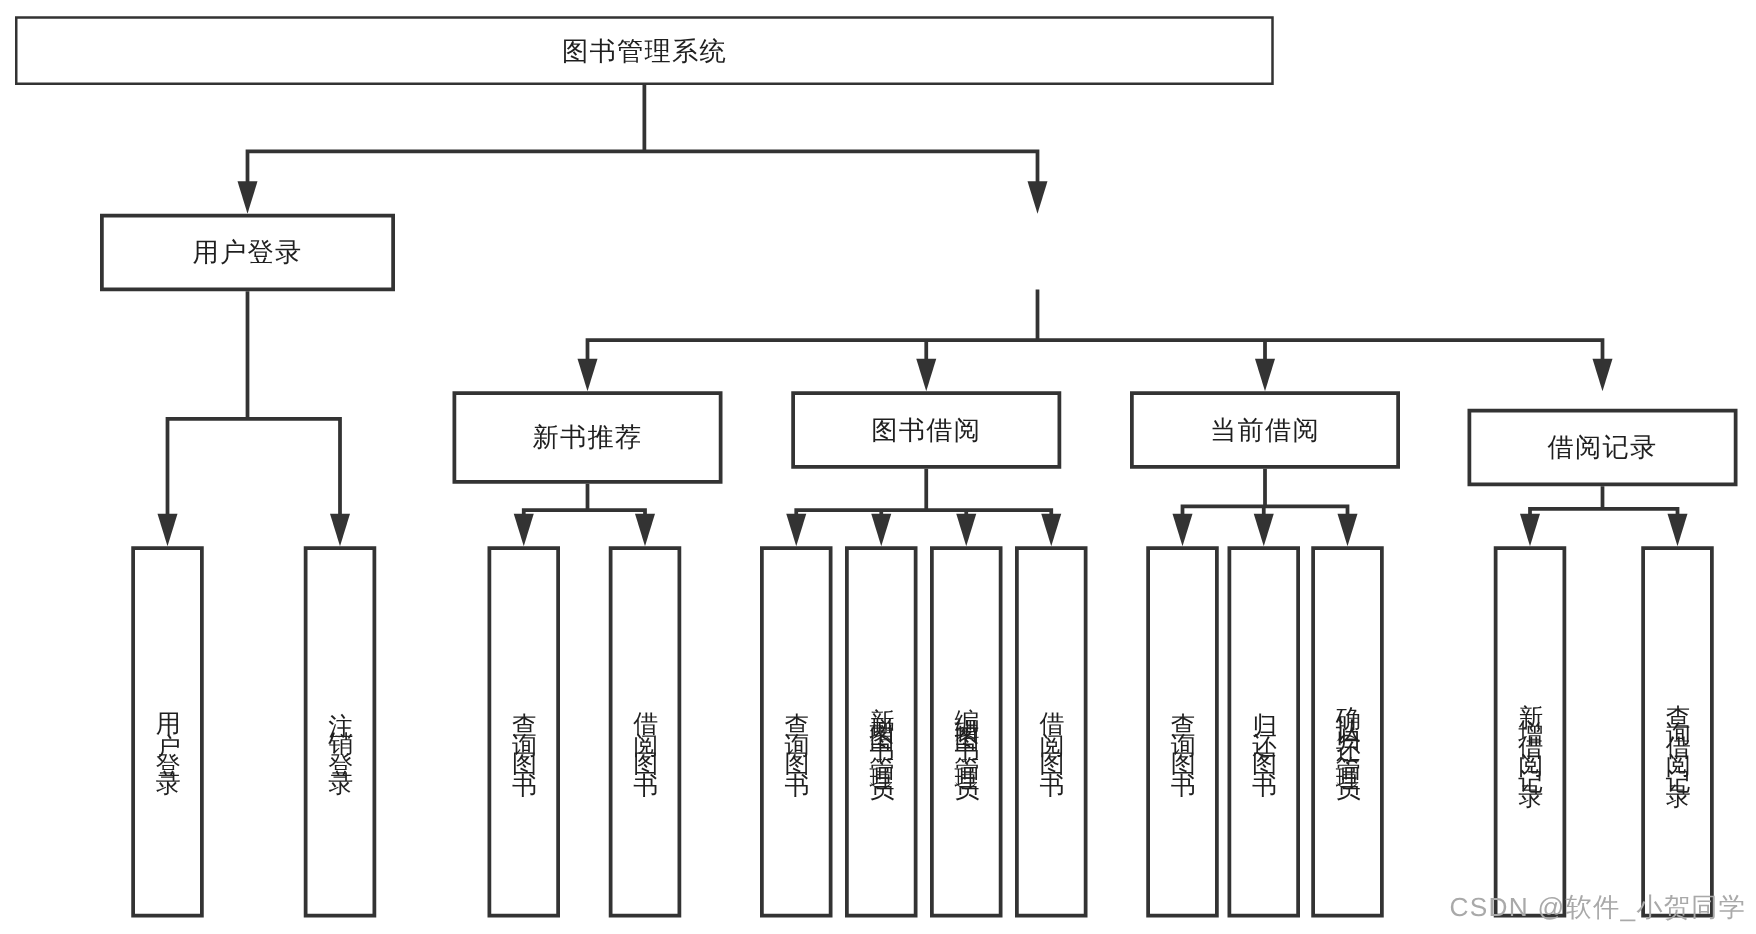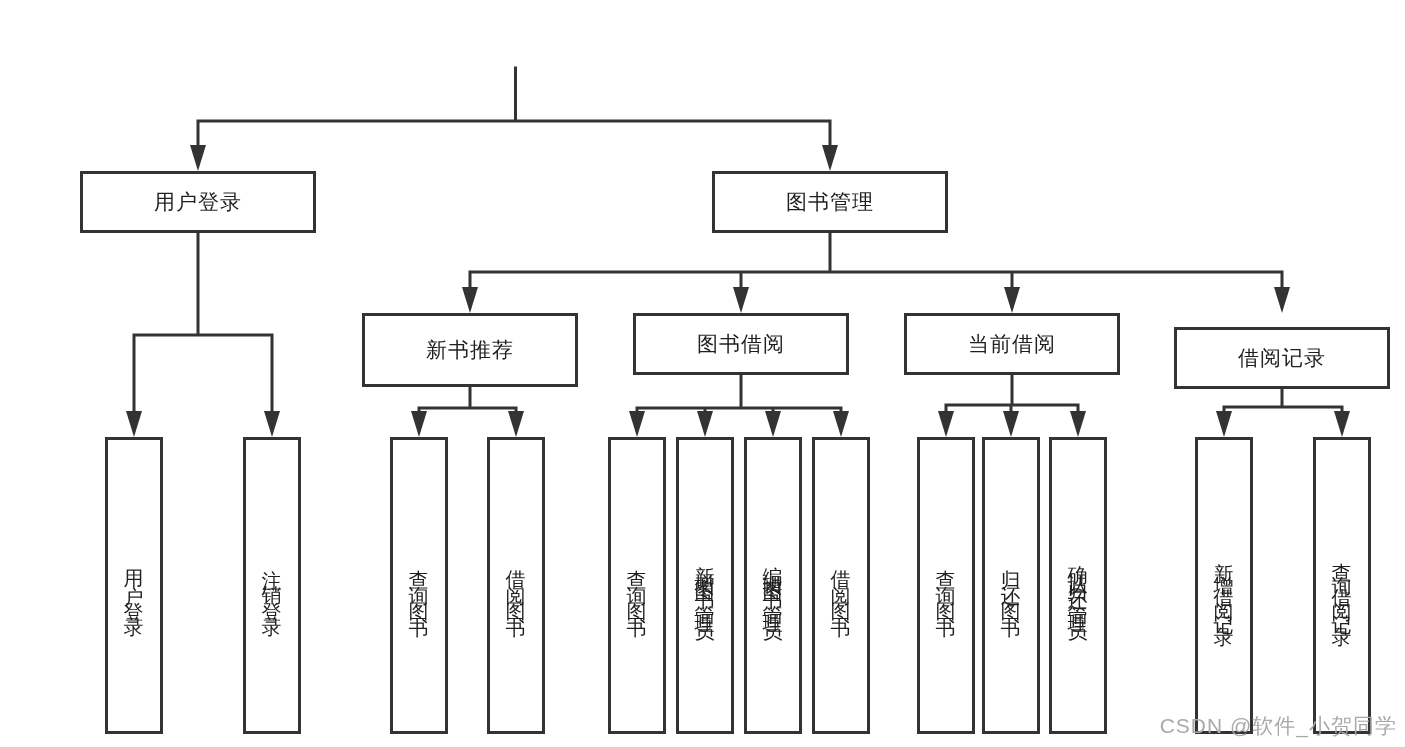--- a/index.html
+++ b/index.html
@@ -106,23 +106,23 @@
       <polygon points="765,411 781,411 773,437"></polygon>
       <polygon points="833,411 849,411 841,437"></polygon>
       <polygon points="938,411 954,411 946,437"></polygon>
       <polygon points="1003,411 1019,411 1011,437"></polygon>
       <polygon points="1070,411 1086,411 1078,437"></polygon>
       <polygon points="1216,411 1232,411 1224,437"></polygon>
       <polygon points="1334,411 1350,411 1342,437"></polygon>
     </g>
   </svg>
 
+  <div class="box root" style="left:12px;top:13px;width:1007px;height:55px">图书管理系统</div>
 
   <div class="box" style="left:80px;top:171px;width:236px;height:62px">用户登录</div>
-  <div class="box" style="left:712px;top:171px;width:236px;height:62px">图书管理</div>
 
   <div class="box" style="left:362px;top:313px;width:216px;height:74px">新书推荐</div>
   <div class="box" style="left:633px;top:313px;width:216px;height:62px">图书借阅</div>
   <div class="box" style="left:904px;top:313px;width:216px;height:62px">当前借阅</div>
   <div class="box" style="left:1174px;top:327px;width:216px;height:62px">借阅记录</div>
 
   <div class="box leaf" style="left:105px">
     <span class="vtext">用户登录</span>
   </div>
   <div class="box leaf" style="left:243px">

